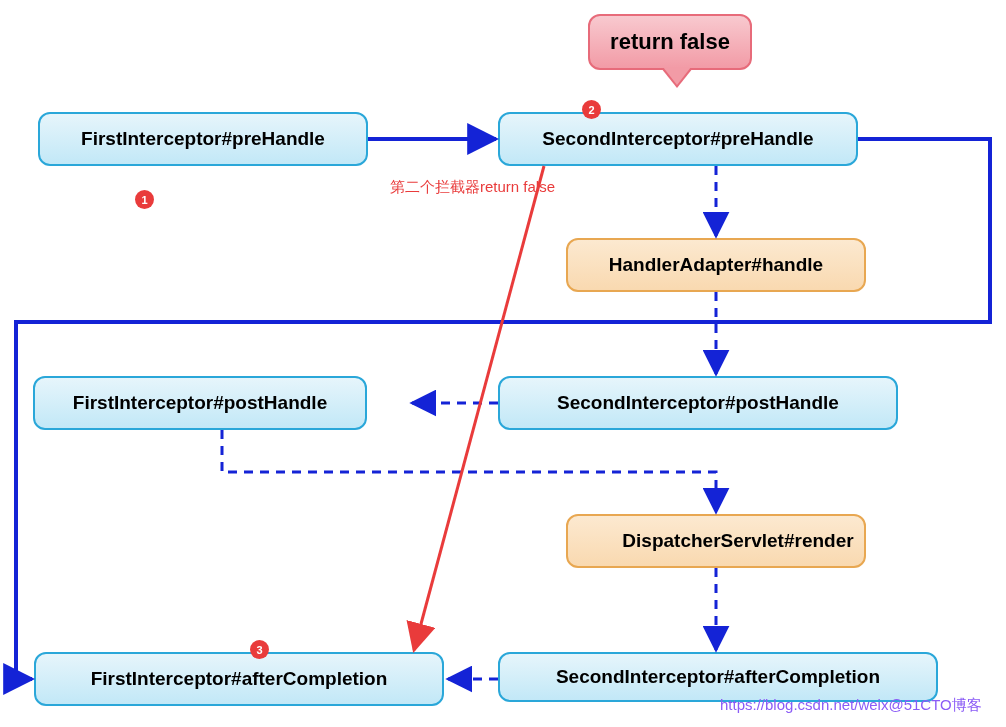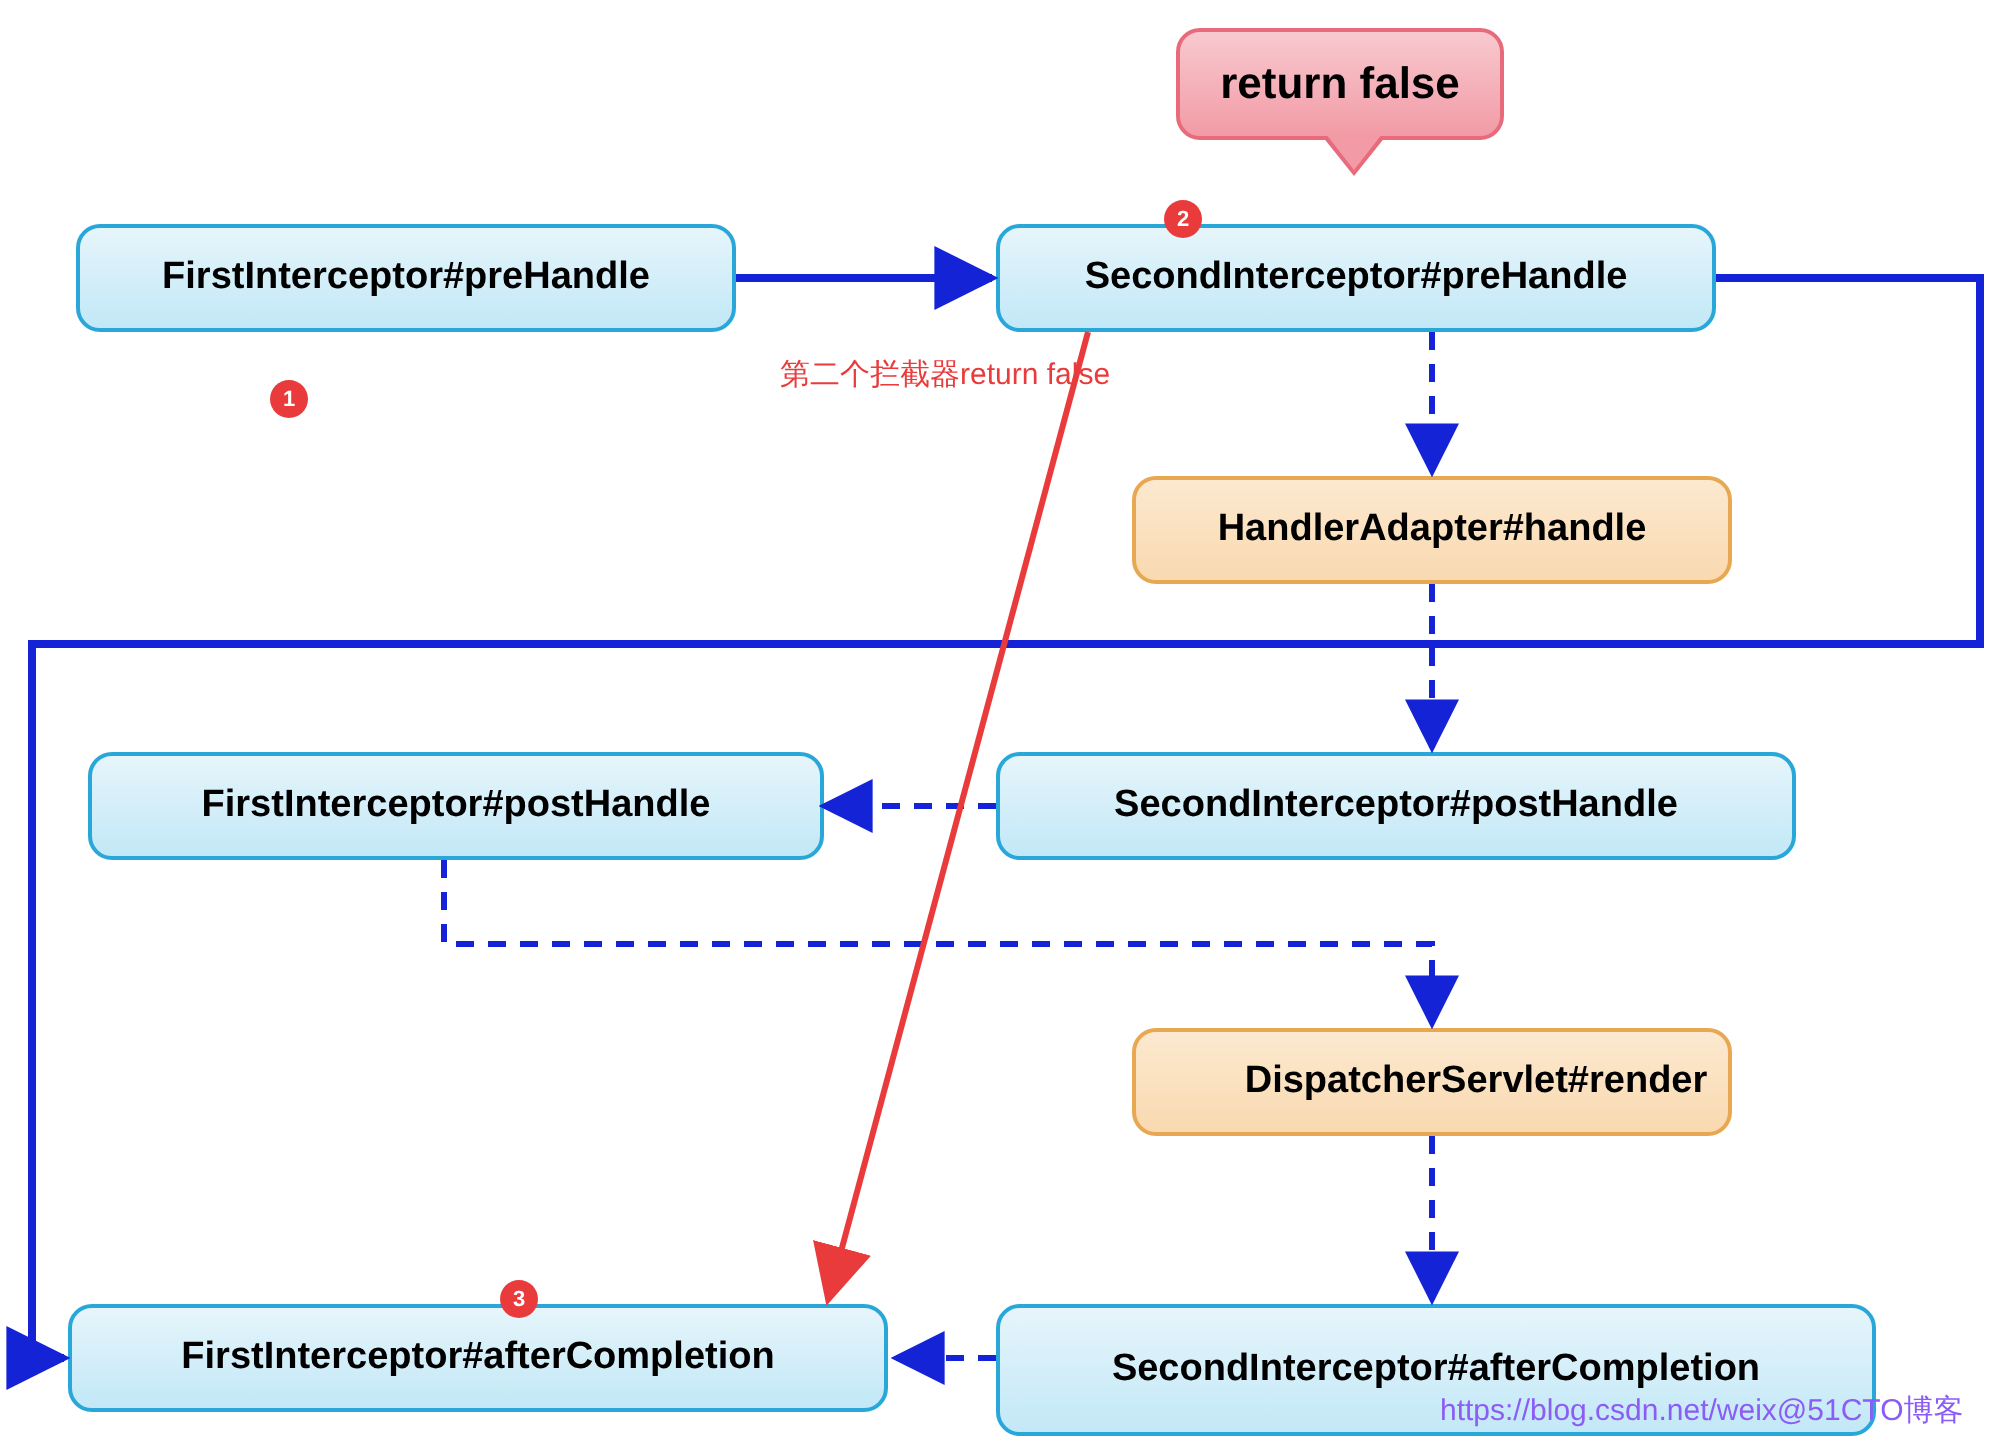--- a/index.html
+++ b/index.html
@@ -100,35 +100,35 @@
   <span>FirstInterceptor#preHandle</span>
 </div>
 <div class="box blue-box" style="left:498px; top:112px; width:360px; height:54px;">
   <span>SecondInterceptor#preHandle</span>
 </div>
 
 <div class="box orange-box" style="left:566px; top:238px; width:300px; height:54px;">
   <span>HandlerAdapter#handle</span>
 </div>
 
-<div class="box blue-box" style="left:44px; top:376px; width:368px; height:54px;">
+<div class="box blue-box" style="left:33px; top:376px; width:334px; height:54px;">
   <span>FirstInterceptor#postHandle</span>
 </div>
 <div class="box blue-box" style="left:498px; top:376px; width:400px; height:54px;">
   <span>SecondInterceptor#postHandle</span>
 </div>
 
 <div class="box orange-box" style="left:566px; top:514px; width:300px; height:54px;padding-left:44px;">
   <span>DispatcherServlet#render</span>
 </div>
 
 <div class="box blue-box" style="left:34px; top:652px; width:410px; height:54px;">
   <span>FirstInterceptor#afterCompletion</span>
 </div>
-<div class="box blue-box" style="left:498px; top:652px; width:440px; height:66px;">
+<div class="box blue-box" style="left:498px; top:652px; width:440px; height:50px;">
   <span>SecondInterceptor#afterCompletion</span>
 </div>
 
 <div class="badge" style="left:135px; top:190px;">
     <span>1</span>
   </div>
 <div class="badge" style="left:582px; top:100px;">
     <span>2</span>
   </div>
 <div class="badge" style="left:250px; top:640px;">

